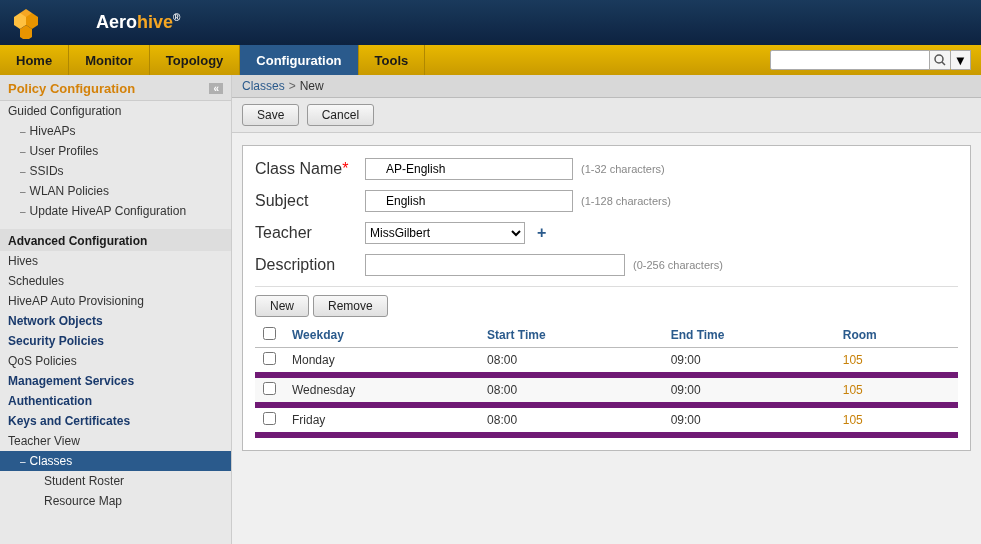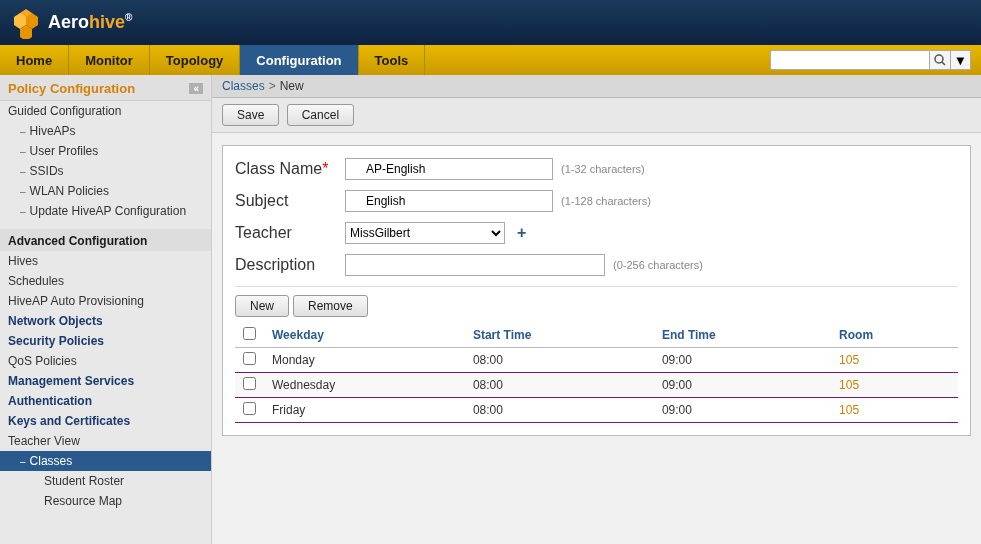--- a/index.html
+++ b/index.html
@@ -10,20 +10,21 @@
       background: linear-gradient(180deg, #1a3a5c 0%, #0d2240 100%);
       height: 45px;
       display: flex;
       align-items: center;
       padding: 0 10px;
     }
     .logo-area {
       display: flex;
       align-items: center;
       margin-right: 20px;
+      gap: 48px;
     }
     .logo-honeycomb {
       width: 32px;
       height: 32px;
       margin-right: 6px;
     }
     .logo-text {
       color: white;
       font-size: 18px;
       font-weight: bold;
@@ -90,21 +91,21 @@
     }
 
     
     .main-layout {
       display: flex;
       height: calc(544px - 75px);
     }
 
     
     .sidebar {
-      width: 212px;
+      width: 232px;
       background: #e8e8e8;
       border-right: 1px solid #ccc;
       overflow-y: auto;
       flex-shrink: 0;
     }
     .sidebar-section-title {
       color: #d4820a;
       font-size: 13px;
       font-weight: bold;
       padding: 6px 8px 4px 8px;
@@ -268,21 +269,21 @@
     }
     .schedule-table th {
       text-align: left;
       padding: 4px 8px;
       color: #2a5a8c;
       font-weight: bold;
       border-bottom: 1px solid #bbb;
     }
     .schedule-table td {
       padding: 4px 8px;
-      border-bottom: 1px solid #701a75;
+      border-bottom: 6px solid #701a75;
       color: #333;
       margin-top: 14px;
     }
     .schedule-table tr:nth-child(even) td { background: #f8f8f8; }
     .schedule-table td.room { color: #c8820a; }
     .checkbox-cell { width: 24px; }
     .schedule-table td input[type=checkbox],
     .schedule-table th input[type=checkbox] {
       cursor: pointer;
     }

